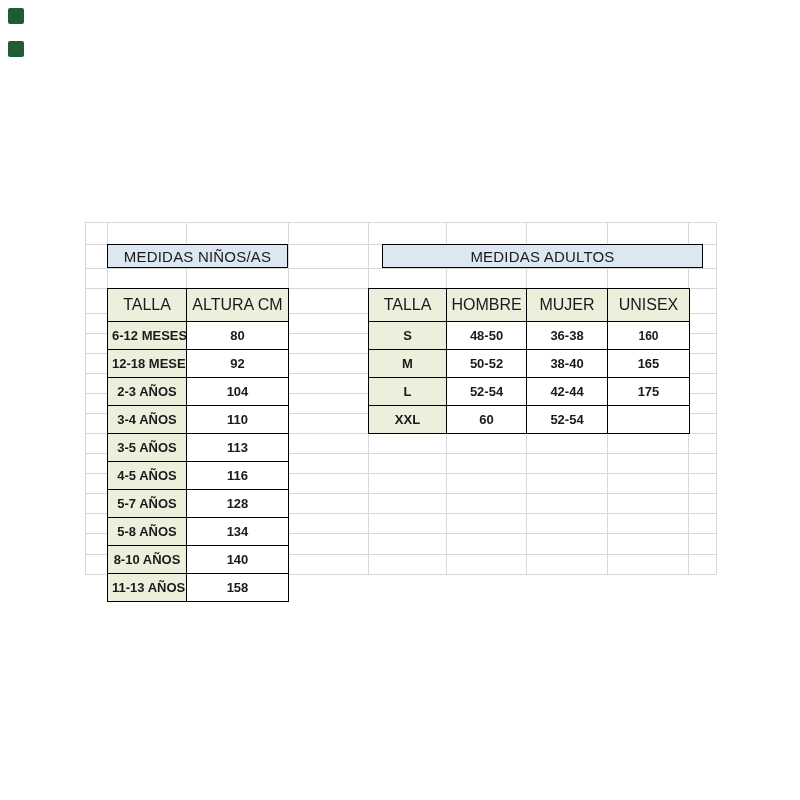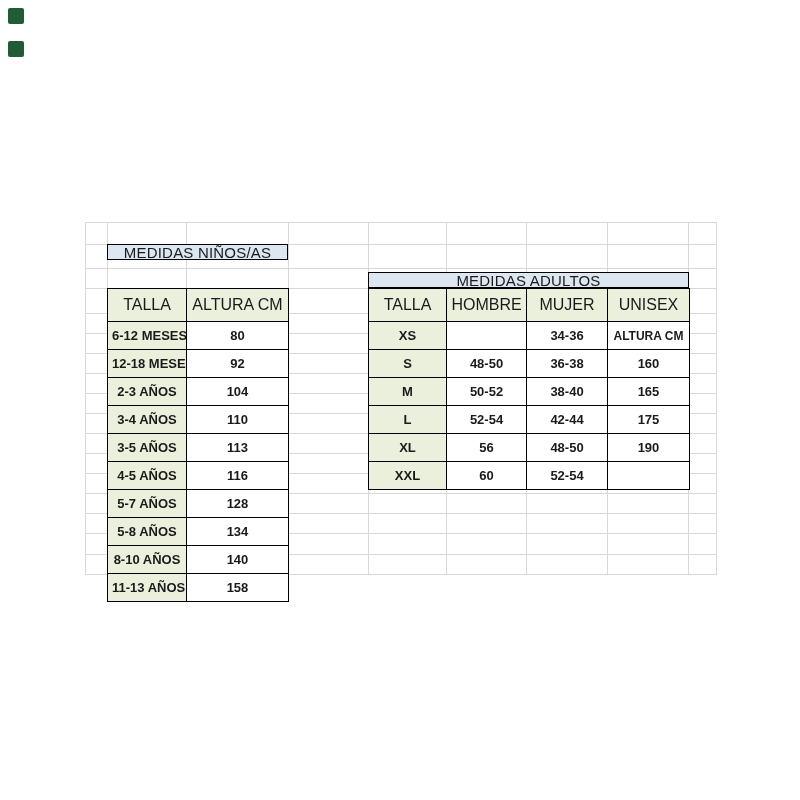--- a/index.html
+++ b/index.html
@@ -18,27 +18,27 @@
     color:var(--text);
   }
   .marker{
     position:absolute;left:8px;width:16px;height:16px;
     background:var(--marker);border-radius:2px;
   }
   #grid{position:absolute;left:0;top:0;width:800px;height:800px;}
   .vline{position:absolute;top:222px;height:353px;width:1px;background:var(--grid);}
   .hline{position:absolute;left:85px;width:632px;height:1px;background:var(--grid);}
   .title-box{
-    position:absolute;height:16px;box-sizing:border-box;
+    position:absolute;height:24px;box-sizing:border-box;
     border:1px solid var(--border);background:var(--title-fill);
     display:flex;align-items:center;justify-content:center;
     font-size:15px;letter-spacing:0.2px;
   }
   #children-title{left:107px;top:244px;width:181px;}
-  #adults-title{left:368px;top:244px;width:321px;margin-top:28px;}
+  #adults-title{left:382px;top:244px;width:321px;}
   table.sheet{
     position:absolute;border-collapse:collapse;table-layout:fixed;
     background:#ffffff;
   }
   #children-table{left:107px;top:288px;width:181px;}
   #adults-table{left:368px;top:288px;width:321px;}
   table.sheet th, table.sheet td{
     border:1px solid var(--border);
     text-align:center;vertical-align:middle;
     padding:4px;white-space:nowrap;overflow:hidden;
@@ -159,49 +159,37 @@
 <thead>
       <tr>
         <th>TALLA</th>
         <th>HOMBRE</th>
         <th>MUJER</th>
         <th>UNISEX</th>
       </tr>
     </thead>
     <tbody>
       <tr>
-        <td class="label">XS</td>
-        <td></td>
-        <td>34-36</td>
-        <td>ALTURA CM</td>
-      </tr>
-      <tr>
         <td class="label">S</td>
         <td>48-50</td>
         <td>36-38</td>
         <td>160</td>
       </tr>
       <tr>
         <td class="label">M</td>
         <td>50-52</td>
         <td>38-40</td>
         <td>165</td>
       </tr>
       <tr>
         <td class="label">L</td>
         <td>52-54</td>
         <td>42-44</td>
         <td>175</td>
       </tr>
       <tr>
-        <td class="label">XL</td>
-        <td>56</td>
-        <td>48-50</td>
-        <td>190</td>
-      </tr>
-      <tr>
         <td class="label">XXL</td>
         <td>60</td>
         <td>52-54</td>
         <td></td>
       </tr>
     </tbody>
   </table>
 
 </body></html>

